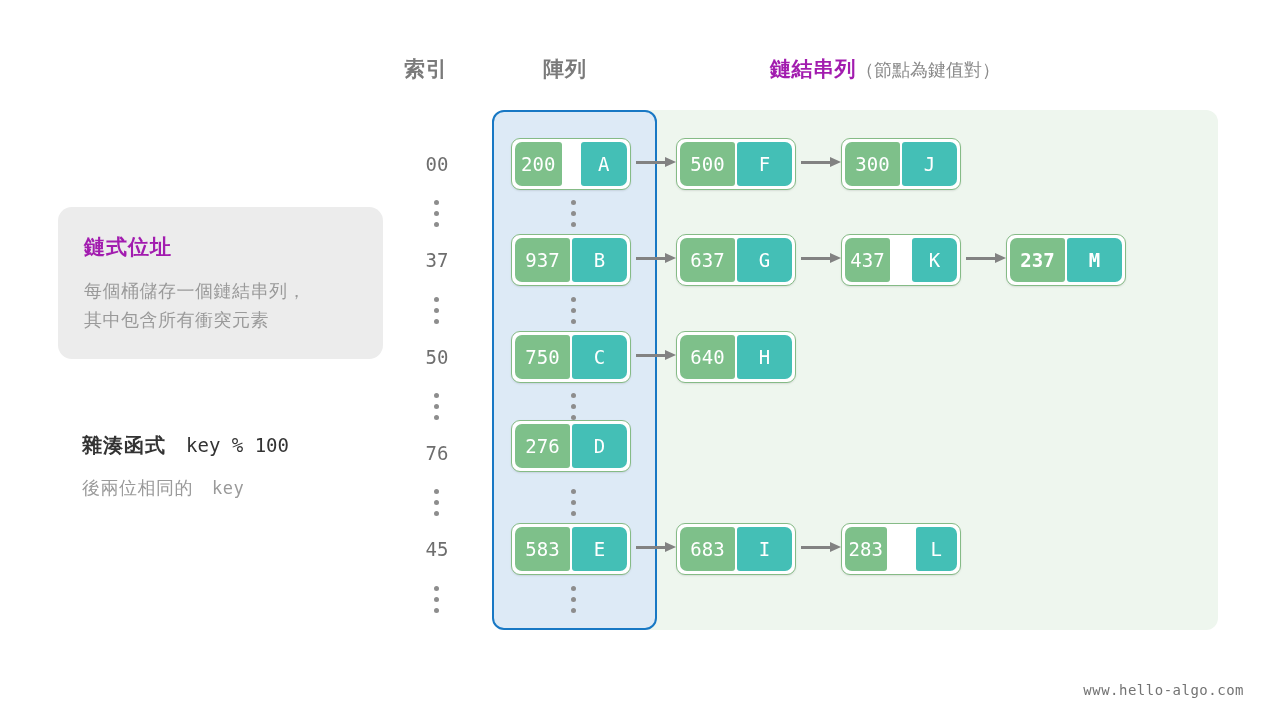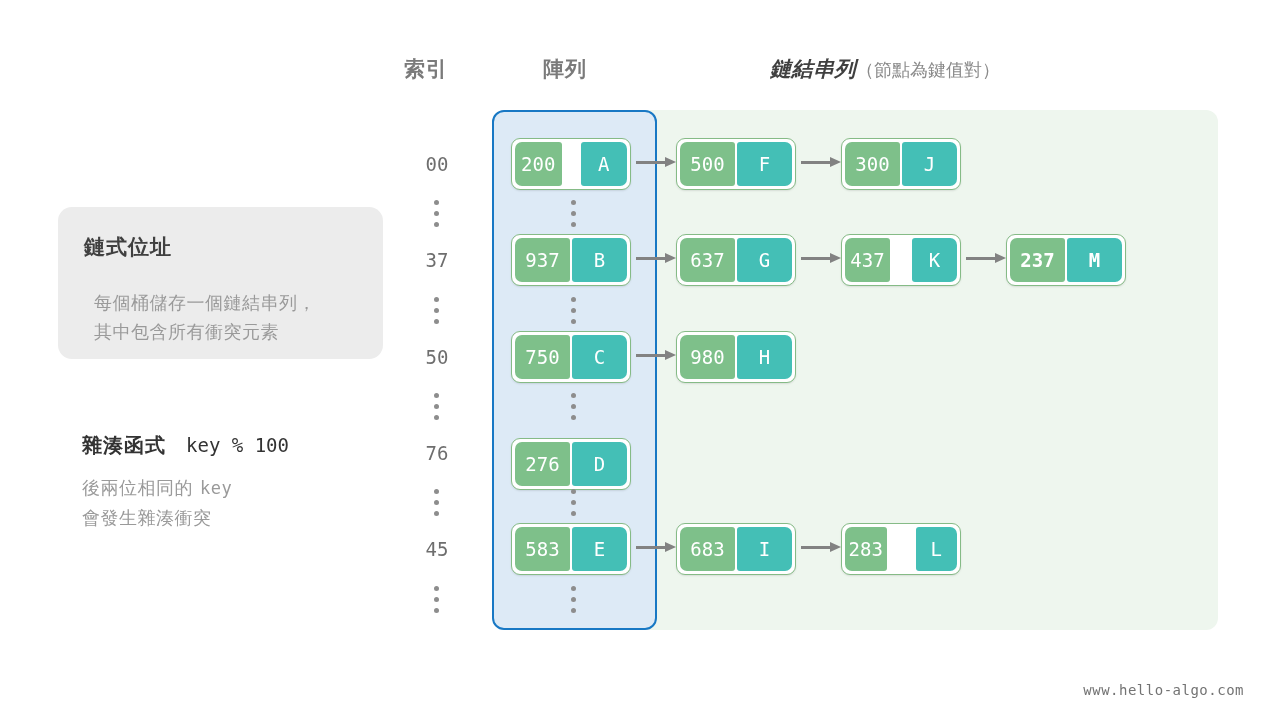--- a/index.html
+++ b/index.html
@@ -27,21 +27,21 @@
     position: absolute;
     font-size: 21px;
     font-weight: bold;
     color: #7a7a7a;
     white-space: nowrap;
     letter-spacing: 1px;
   }
   .hdr-index { left: 404px; top: 55px; }
   .hdr-array { left: 543px; top: 55px; }
   .hdr-list  { left: 770px; top: 55px; letter-spacing: 0.5px; }
-  .hdr-list .strong { color: #404040; font-weight: bold; font-style: italic; }
+  .hdr-list .strong { color: #a21caf; font-weight: bold; }
   .hdr-list .sub {
     color: #8a8a8a;
     font-weight: normal;
     font-size: 18px;
     letter-spacing: 0px;
   }
 
   
   .info-card {
     position: absolute;
@@ -50,30 +50,29 @@
     width: 325px;
     height: 152px;
     background: #ececec;
     border-radius: 14px;
     box-sizing: border-box;
     padding: 26px 0 0 26px;
   }
   .info-title {
     font-size: 21px;
     font-weight: bold;
-    color: #404040;
+    color: #a21caf;
     letter-spacing: 1px;
-    margin-bottom: 28px;
+    margin-bottom: 16px;
   }
   .info-line {
     font-size: 18px;
     color: #9a9a9a;
     line-height: 29px;
     letter-spacing: 0.5px;
-    margin-left: 10px;
   }
 
   
   .note {
     position: absolute;
     left: 82px;
     top: 432px;
     width: 320px;
   }
   .note-title {
@@ -224,22 +223,21 @@
   <div class="hdr hdr-list"><span class="strong">鏈結串列</span><span class="sub">（節點為鍵值對）</span></div>
 
   <div class="info-card">
     <div class="info-title">鏈式位址</div>
     <div class="info-line">每個桶儲存一個鏈結串列，</div>
     <div class="info-line">其中包含所有衝突元素</div>
   </div>
 
   <div class="note">
     <div class="note-title"><span>雜湊函式</span><span class="mono" style="margin-left:20px">key % 100</span></div>
-    <div class="note-line"><span>後兩位相同的</span><span class="mono" style="margin-left:7px">key</span></div>
-    <div class="note-line">會發生雜湊衝突</div>
+    <div class="note-line"><span>後兩位相同的</span><span class="mono" style="margin-left:19px">key</span></div>
   </div>
 
   <div class="panel-list"></div>
   <div class="panel-array"></div>
 
   <div id="rows-layer">
       <div class="idx" style="left: 407px; top: 136px;">00</div>
       <div class="node" style="left: 511px; top: 138px; width: 120px; gap: 17px;">
         <div class="cell cell-key">200</div>
         <div class="cell cell-val">A</div>
@@ -292,25 +290,25 @@
       <div class="idx" style="left: 407px; top: 329px;">50</div>
       <div class="node" style="left: 511px; top: 331px; width: 120px;">
         <div class="cell cell-key">750</div>
         <div class="cell cell-val">C</div>
       </div>
       <div class="arrow" style="left: 636px; top: 350px; width: 40px;">
         <div class="shaft" style="width: 29px;"></div>
         <div class="head" style="left: 29px;"></div>
       </div>
       <div class="node" style="left: 676px; top: 331px; width: 120px;">
-        <div class="cell cell-key">980</div>
+        <div class="cell cell-key">640</div>
         <div class="cell cell-val">H</div>
       </div>
       <div class="idx" style="left: 407px; top: 425px;">76</div>
-      <div class="node" style="left: 511px; top: 438px; width: 120px;">
+      <div class="node" style="left: 511px; top: 420px; width: 120px;">
         <div class="cell cell-key">276</div>
         <div class="cell cell-val">D</div>
       </div>
       <div class="idx" style="left: 407px; top: 521px;">45</div>
       <div class="node" style="left: 511px; top: 523px; width: 120px;">
         <div class="cell cell-key">583</div>
         <div class="cell cell-val">E</div>
       </div>
       <div class="arrow" style="left: 636px; top: 542px; width: 40px;">
         <div class="shaft" style="width: 29px;"></div>

